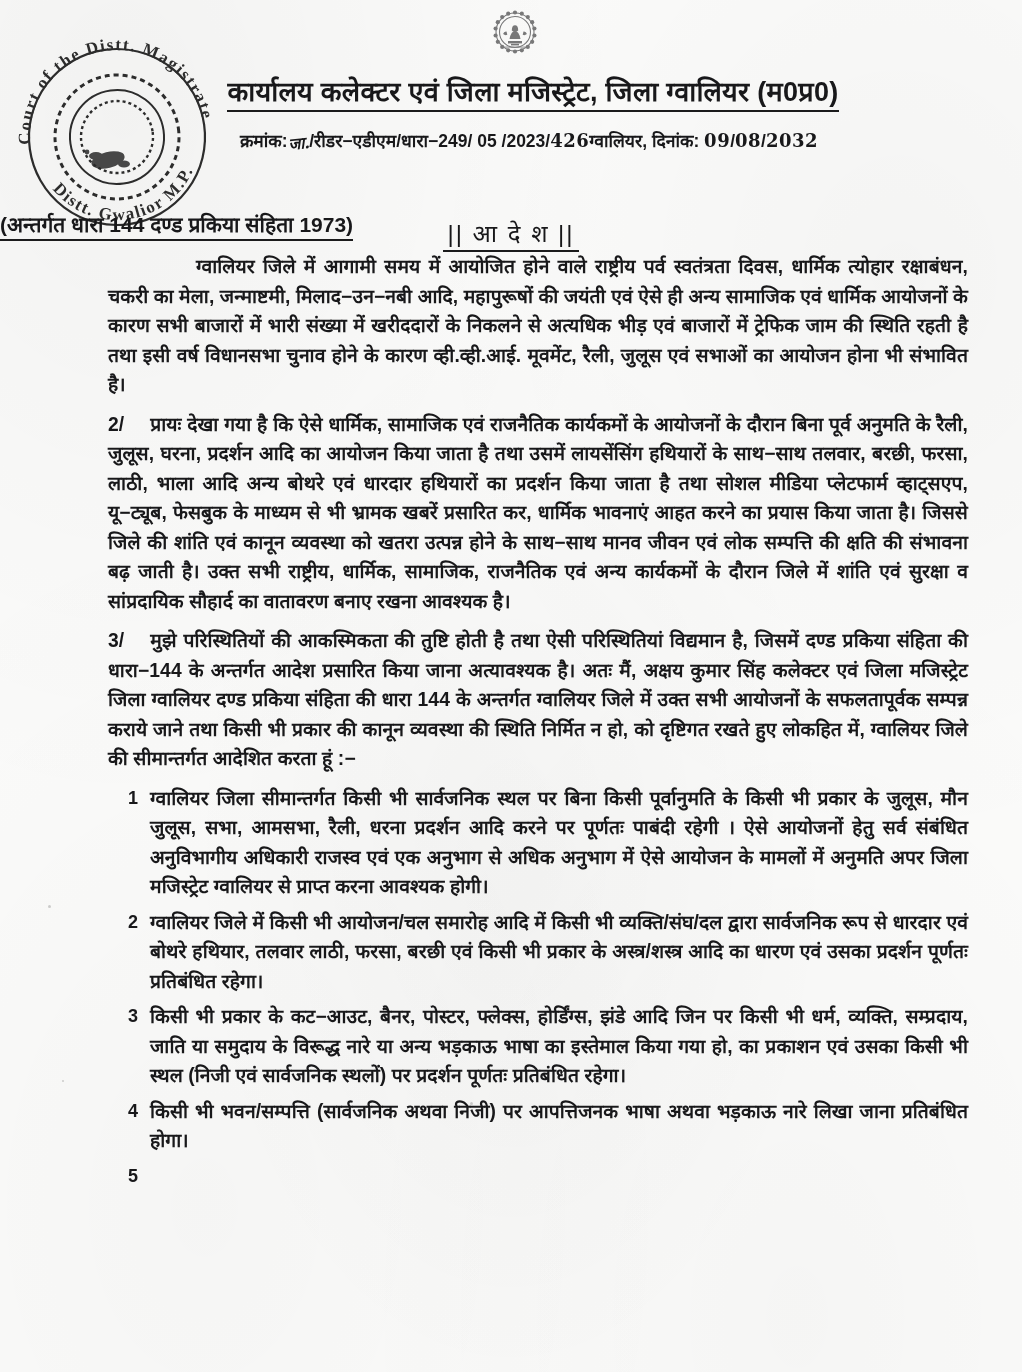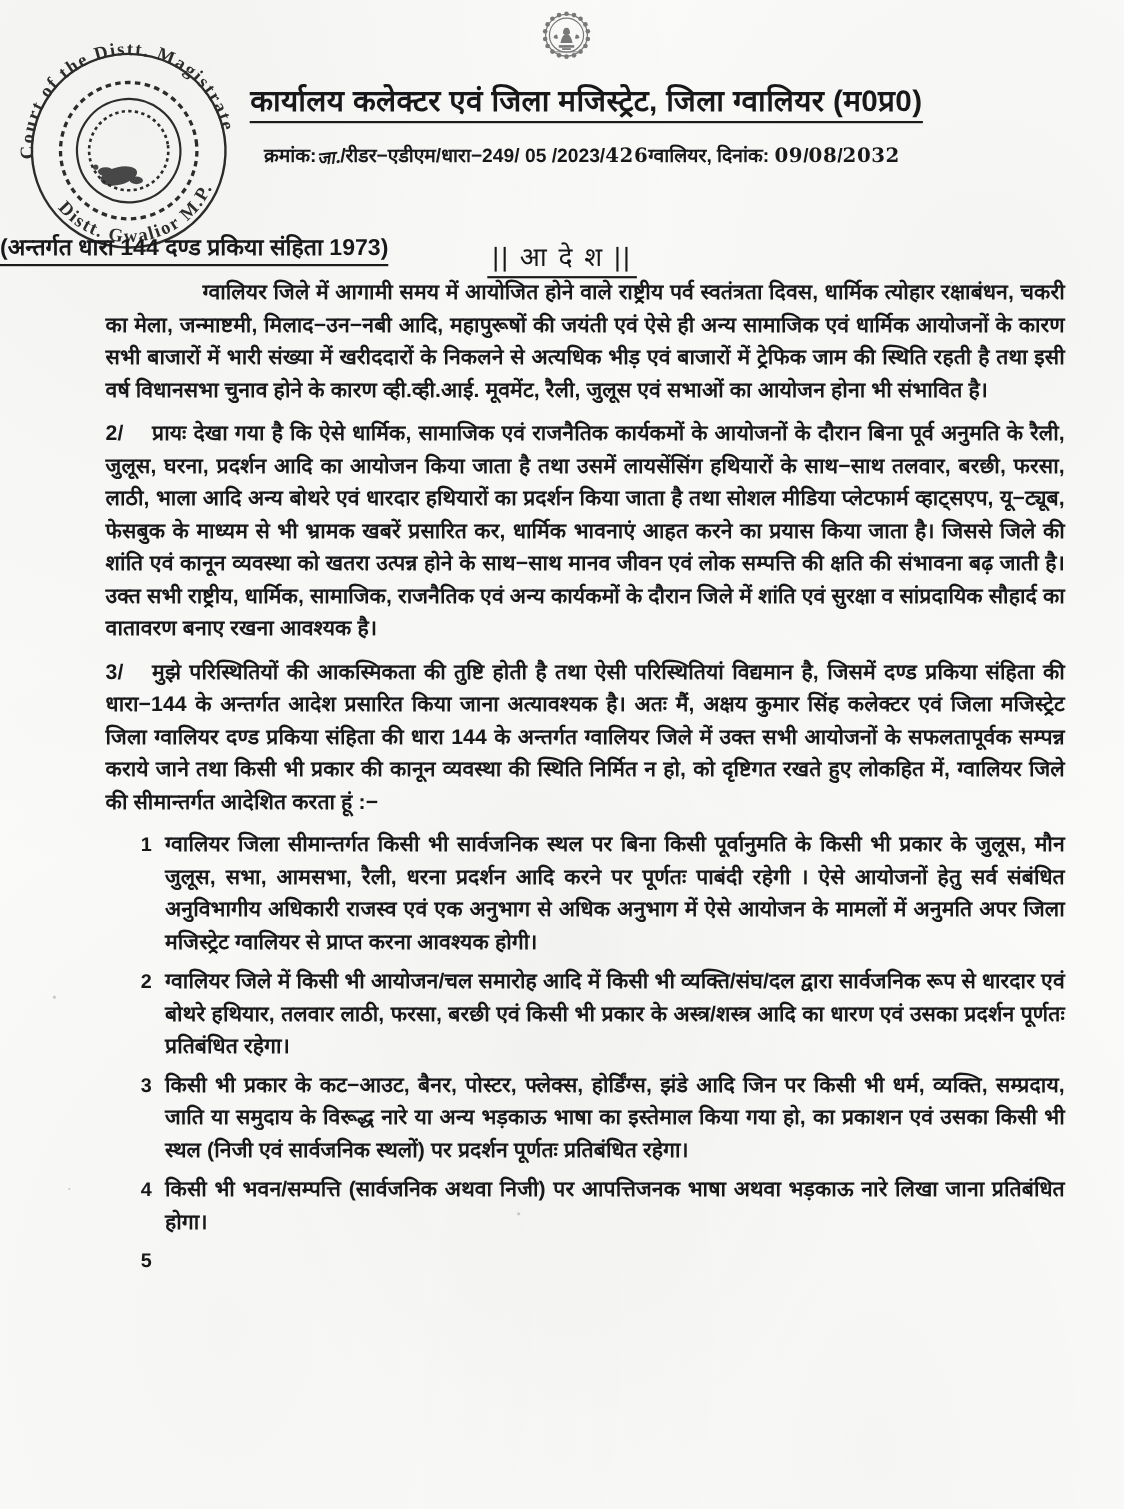--- a/index.html
+++ b/index.html
@@ -125,21 +125,21 @@
     position: absolute;
     left: 92px;
     top: 252px;
     width: 876px;
   }
   .para {
     font-size: 19.3px;
     line-height: 29.5px;
     text-align: justify;
     font-weight: 700;
-    margin: 0 0 10px 4px;
+    margin: 0 0 10px 16px;
     letter-spacing: 0.1px;
   }
   .para.first { text-indent: 88px; }
   .para .pnum {
     font-family: "Liberation Sans", sans-serif;
     font-weight: 700;
     margin-right: 26px;
   }
 
   

